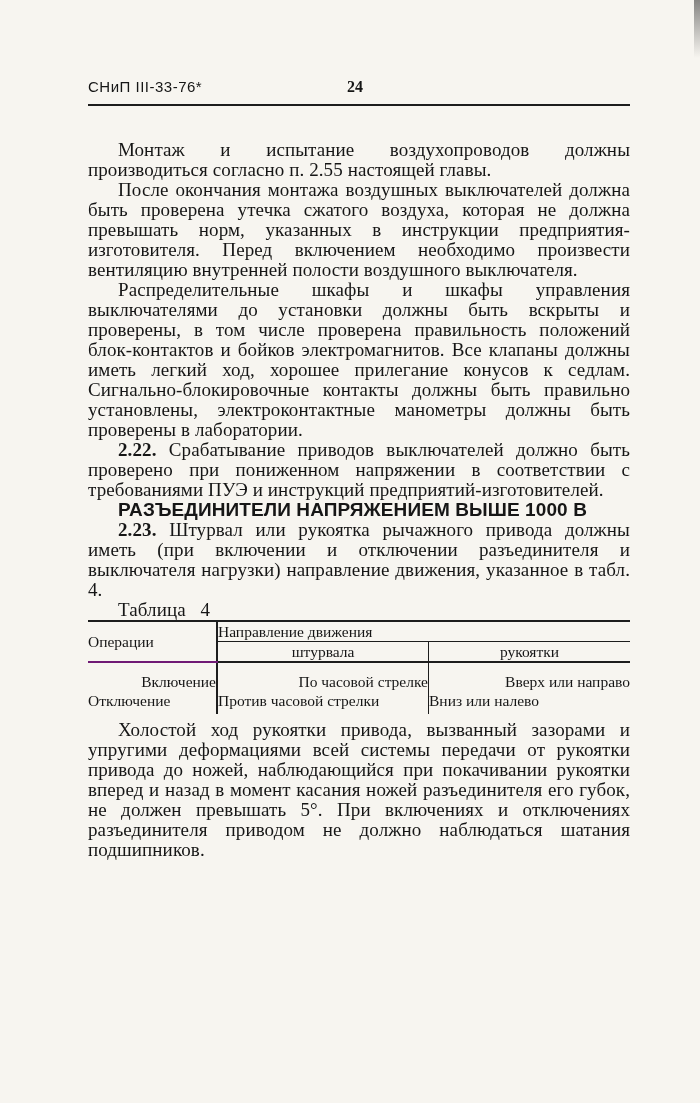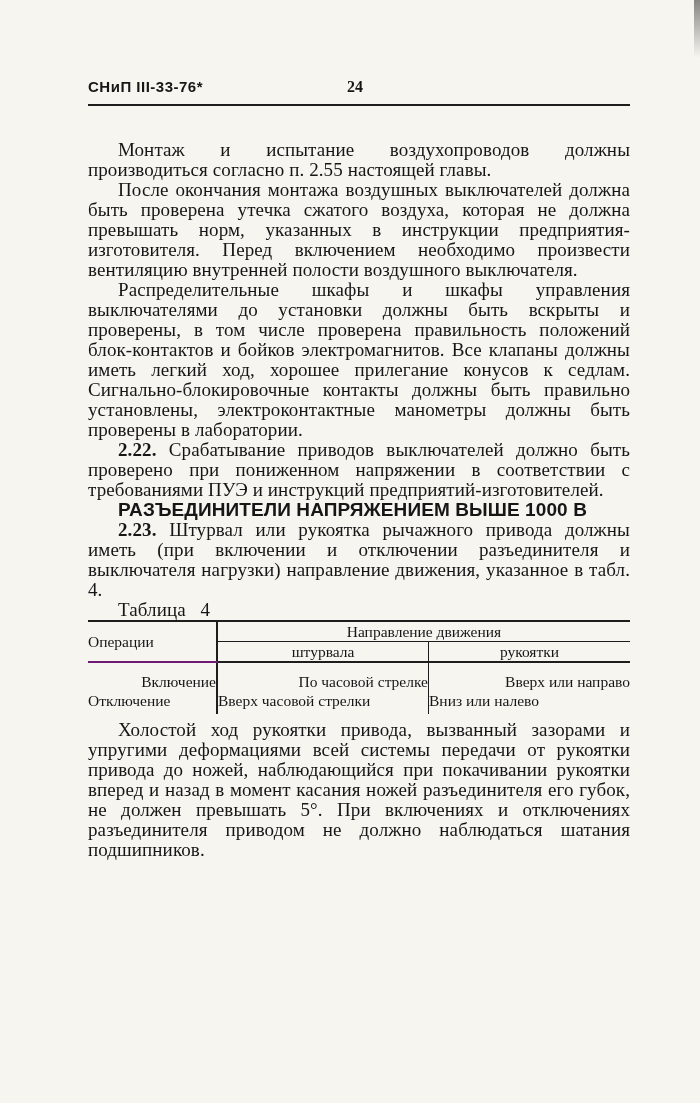--- a/index.html
+++ b/index.html
@@ -28,21 +28,21 @@
     background: linear-gradient(to bottom, #2a2a2a, rgba(42,42,42,0));
     opacity: .55;
   }
   .running-head {
     position: relative;
     height: 22px;
     margin-bottom: 4px;
   }
   .doc-code {
     font-family: "Liberation Sans", "DejaVu Sans", sans-serif;
-    font-weight: bold;
+    font-weight: normal;
     font-size: 15px;
     letter-spacing: .5px;
   }
   .page-num {
     position: absolute;
     left: 0;
     right: 8px;
     text-align: center;
     font-weight: bold;
     font-size: 16px;
@@ -90,21 +90,21 @@
   }
   th.op-col {
     width: 128px;
     text-align: left;
     vertical-align: middle;
     padding-left: 6px;
     border-right: 2px solid #1d1d1d;
     border-bottom: 2px solid #701a75;
   }
   th.group-col {
-    text-align: center;
+    text-align: left;
     padding: 7px 0 6px 0;
     border-bottom: 1.5px solid #1d1d1d;
   }
   th.sub-col {
     text-align: center;
     padding: 6px 0 7px 0;
     border-bottom: 2px solid #1d1d1d;
   }
   th.sub-col.wheel { border-right: 1.5px solid #1d1d1d; width: 210px; margin-top: 38px; }
   tbody td { padding: 2px 0 2px 6px; }
@@ -154,21 +154,21 @@
         </tr>
       </thead>
       <tbody>
         <tr>
           <td class="c-op">Включение</td>
           <td class="c-wheel">По часовой стрелке</td>
           <td class="c-handle">Вверх или направо</td>
         </tr>
         <tr>
           <td class="c-op">Отключение</td>
-          <td class="c-wheel">Вверх часовой стрелки</td>
+          <td class="c-wheel">Против часовой стрелки</td>
           <td class="c-handle">Вниз или налево</td>
         </tr>
       </tbody>
     </table>
 
     <p class="after-table">Холостой ход рукоятки привода, вызванный зазорами и упругими деформациями всей системы передачи от рукоятки привода до ножей, наблюдающийся при покачивании рукоятки вперед и назад в момент касания ножей разъединителя его губок, не должен превышать 5°. При включениях и отключениях разъединителя приводом не должно наблюдаться шатания подшипников.</p>
 
 
   </div>
 </div>

